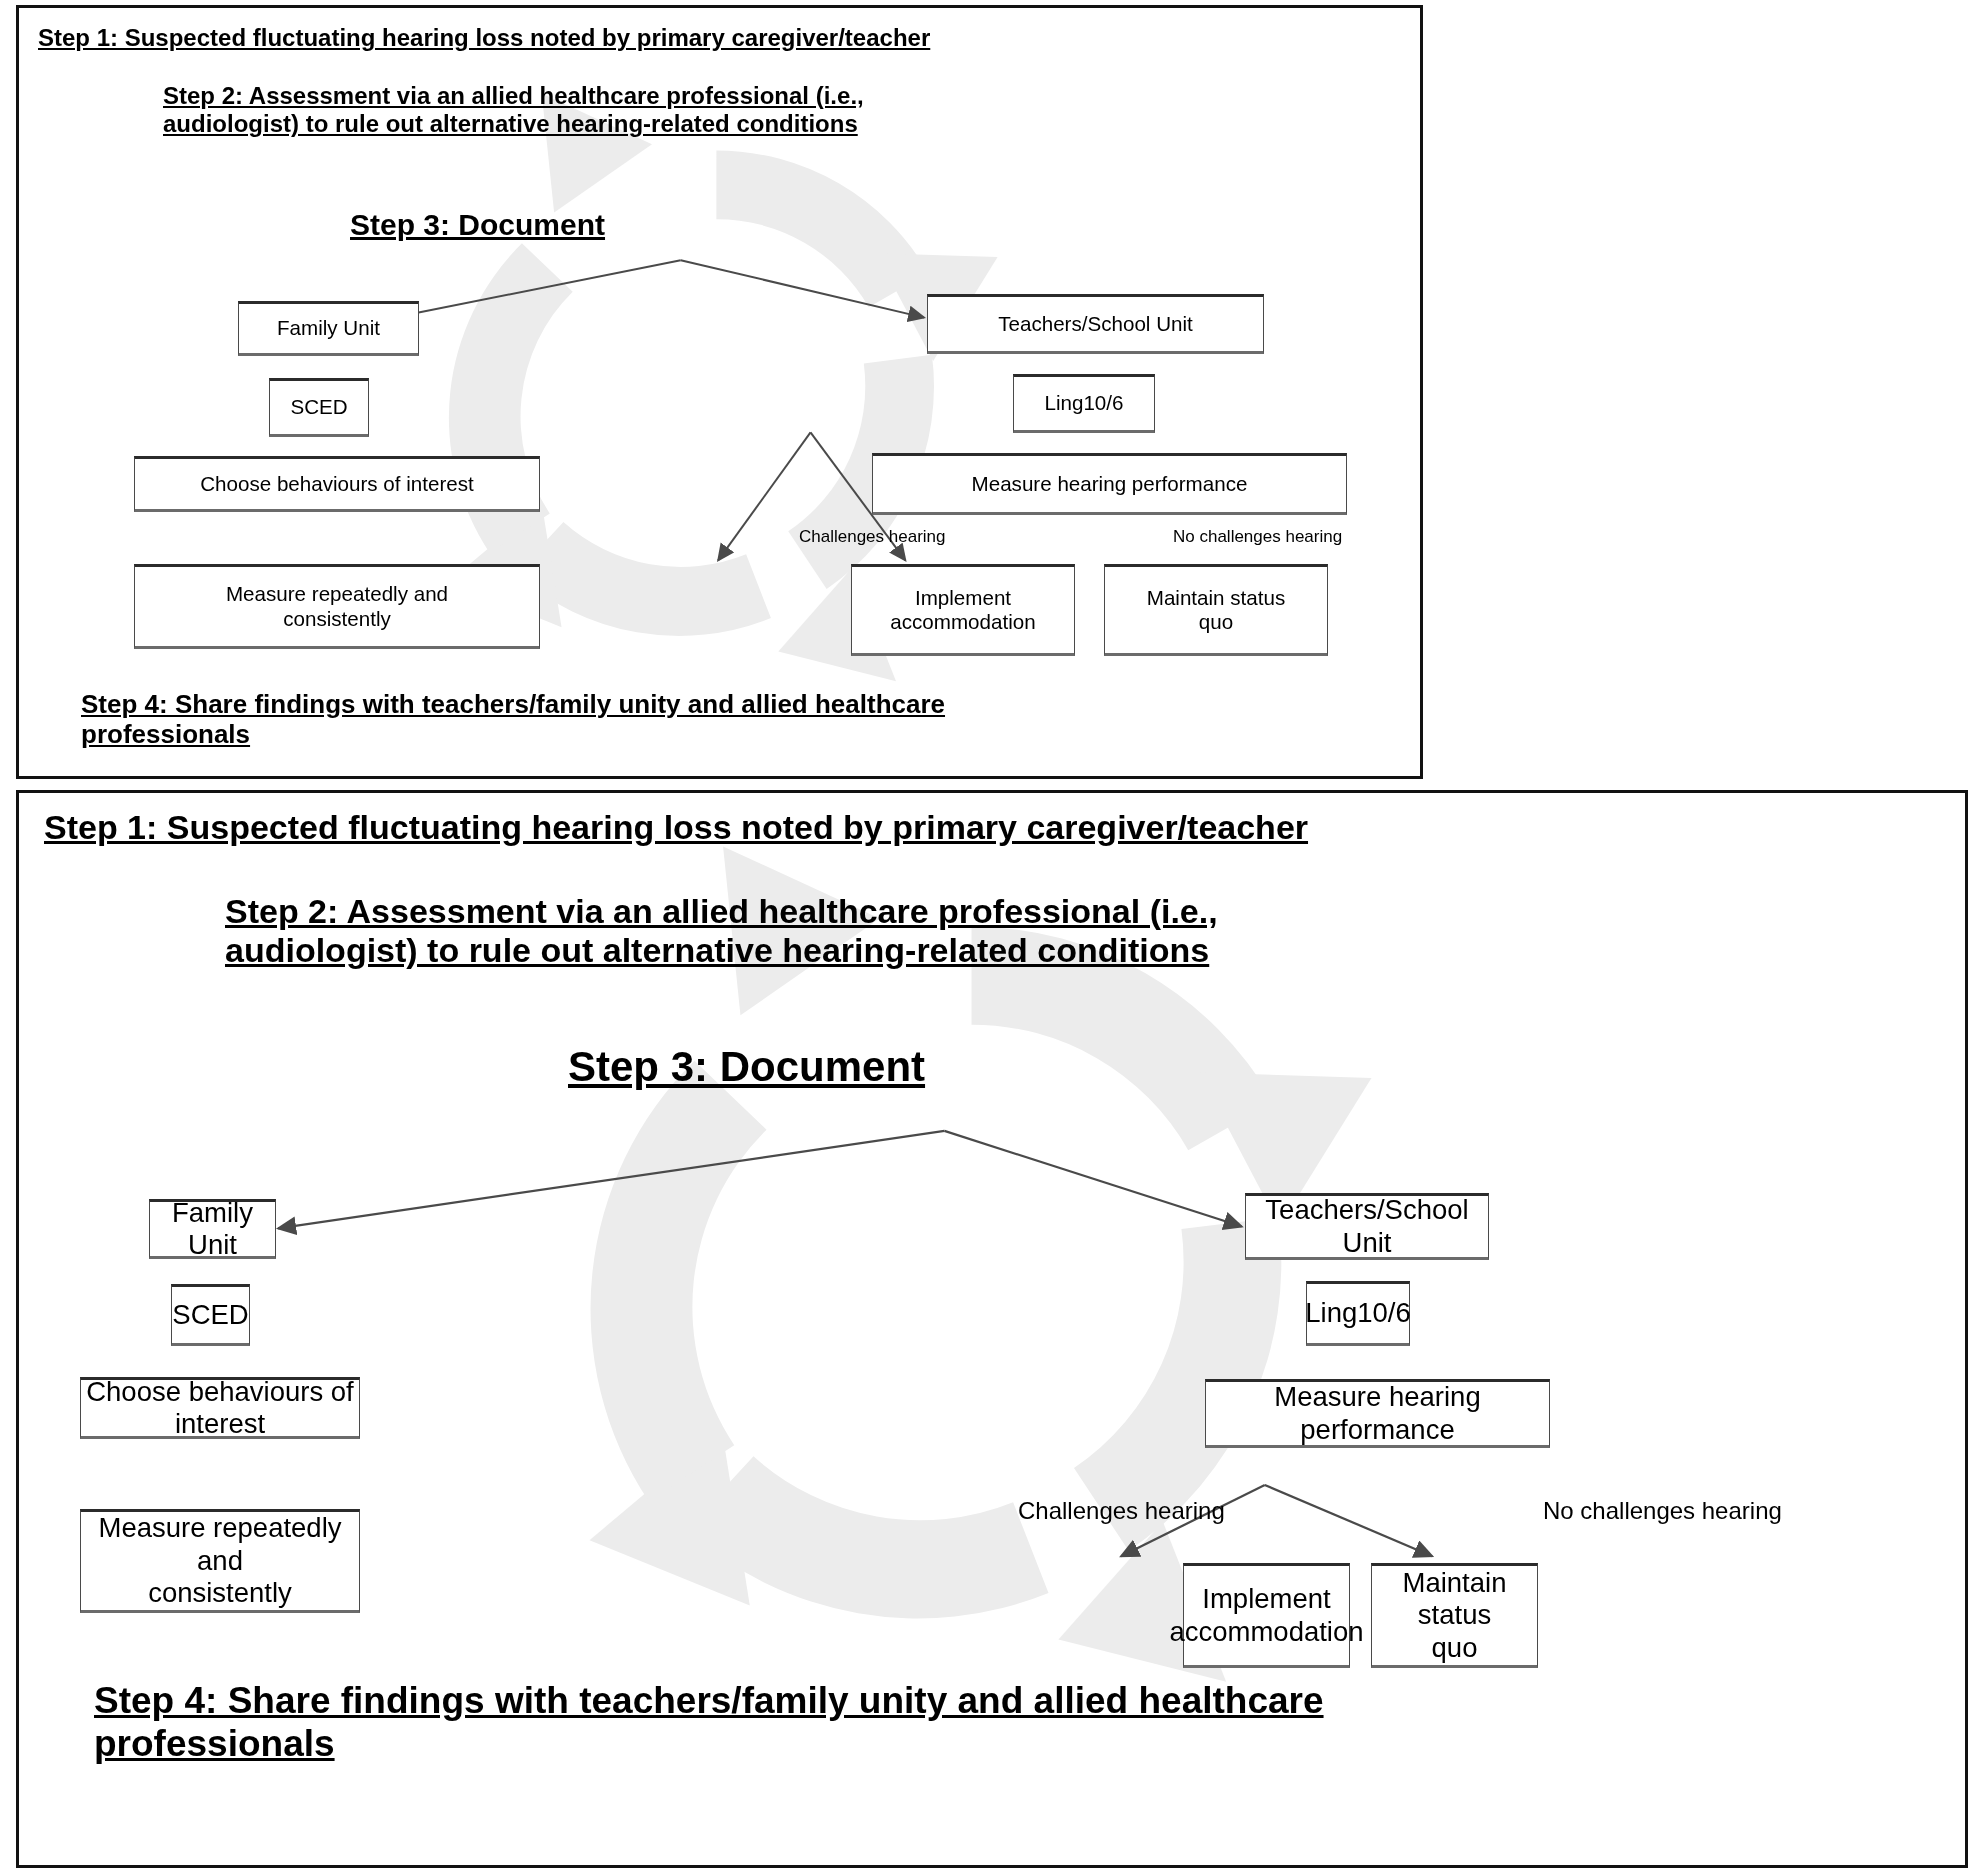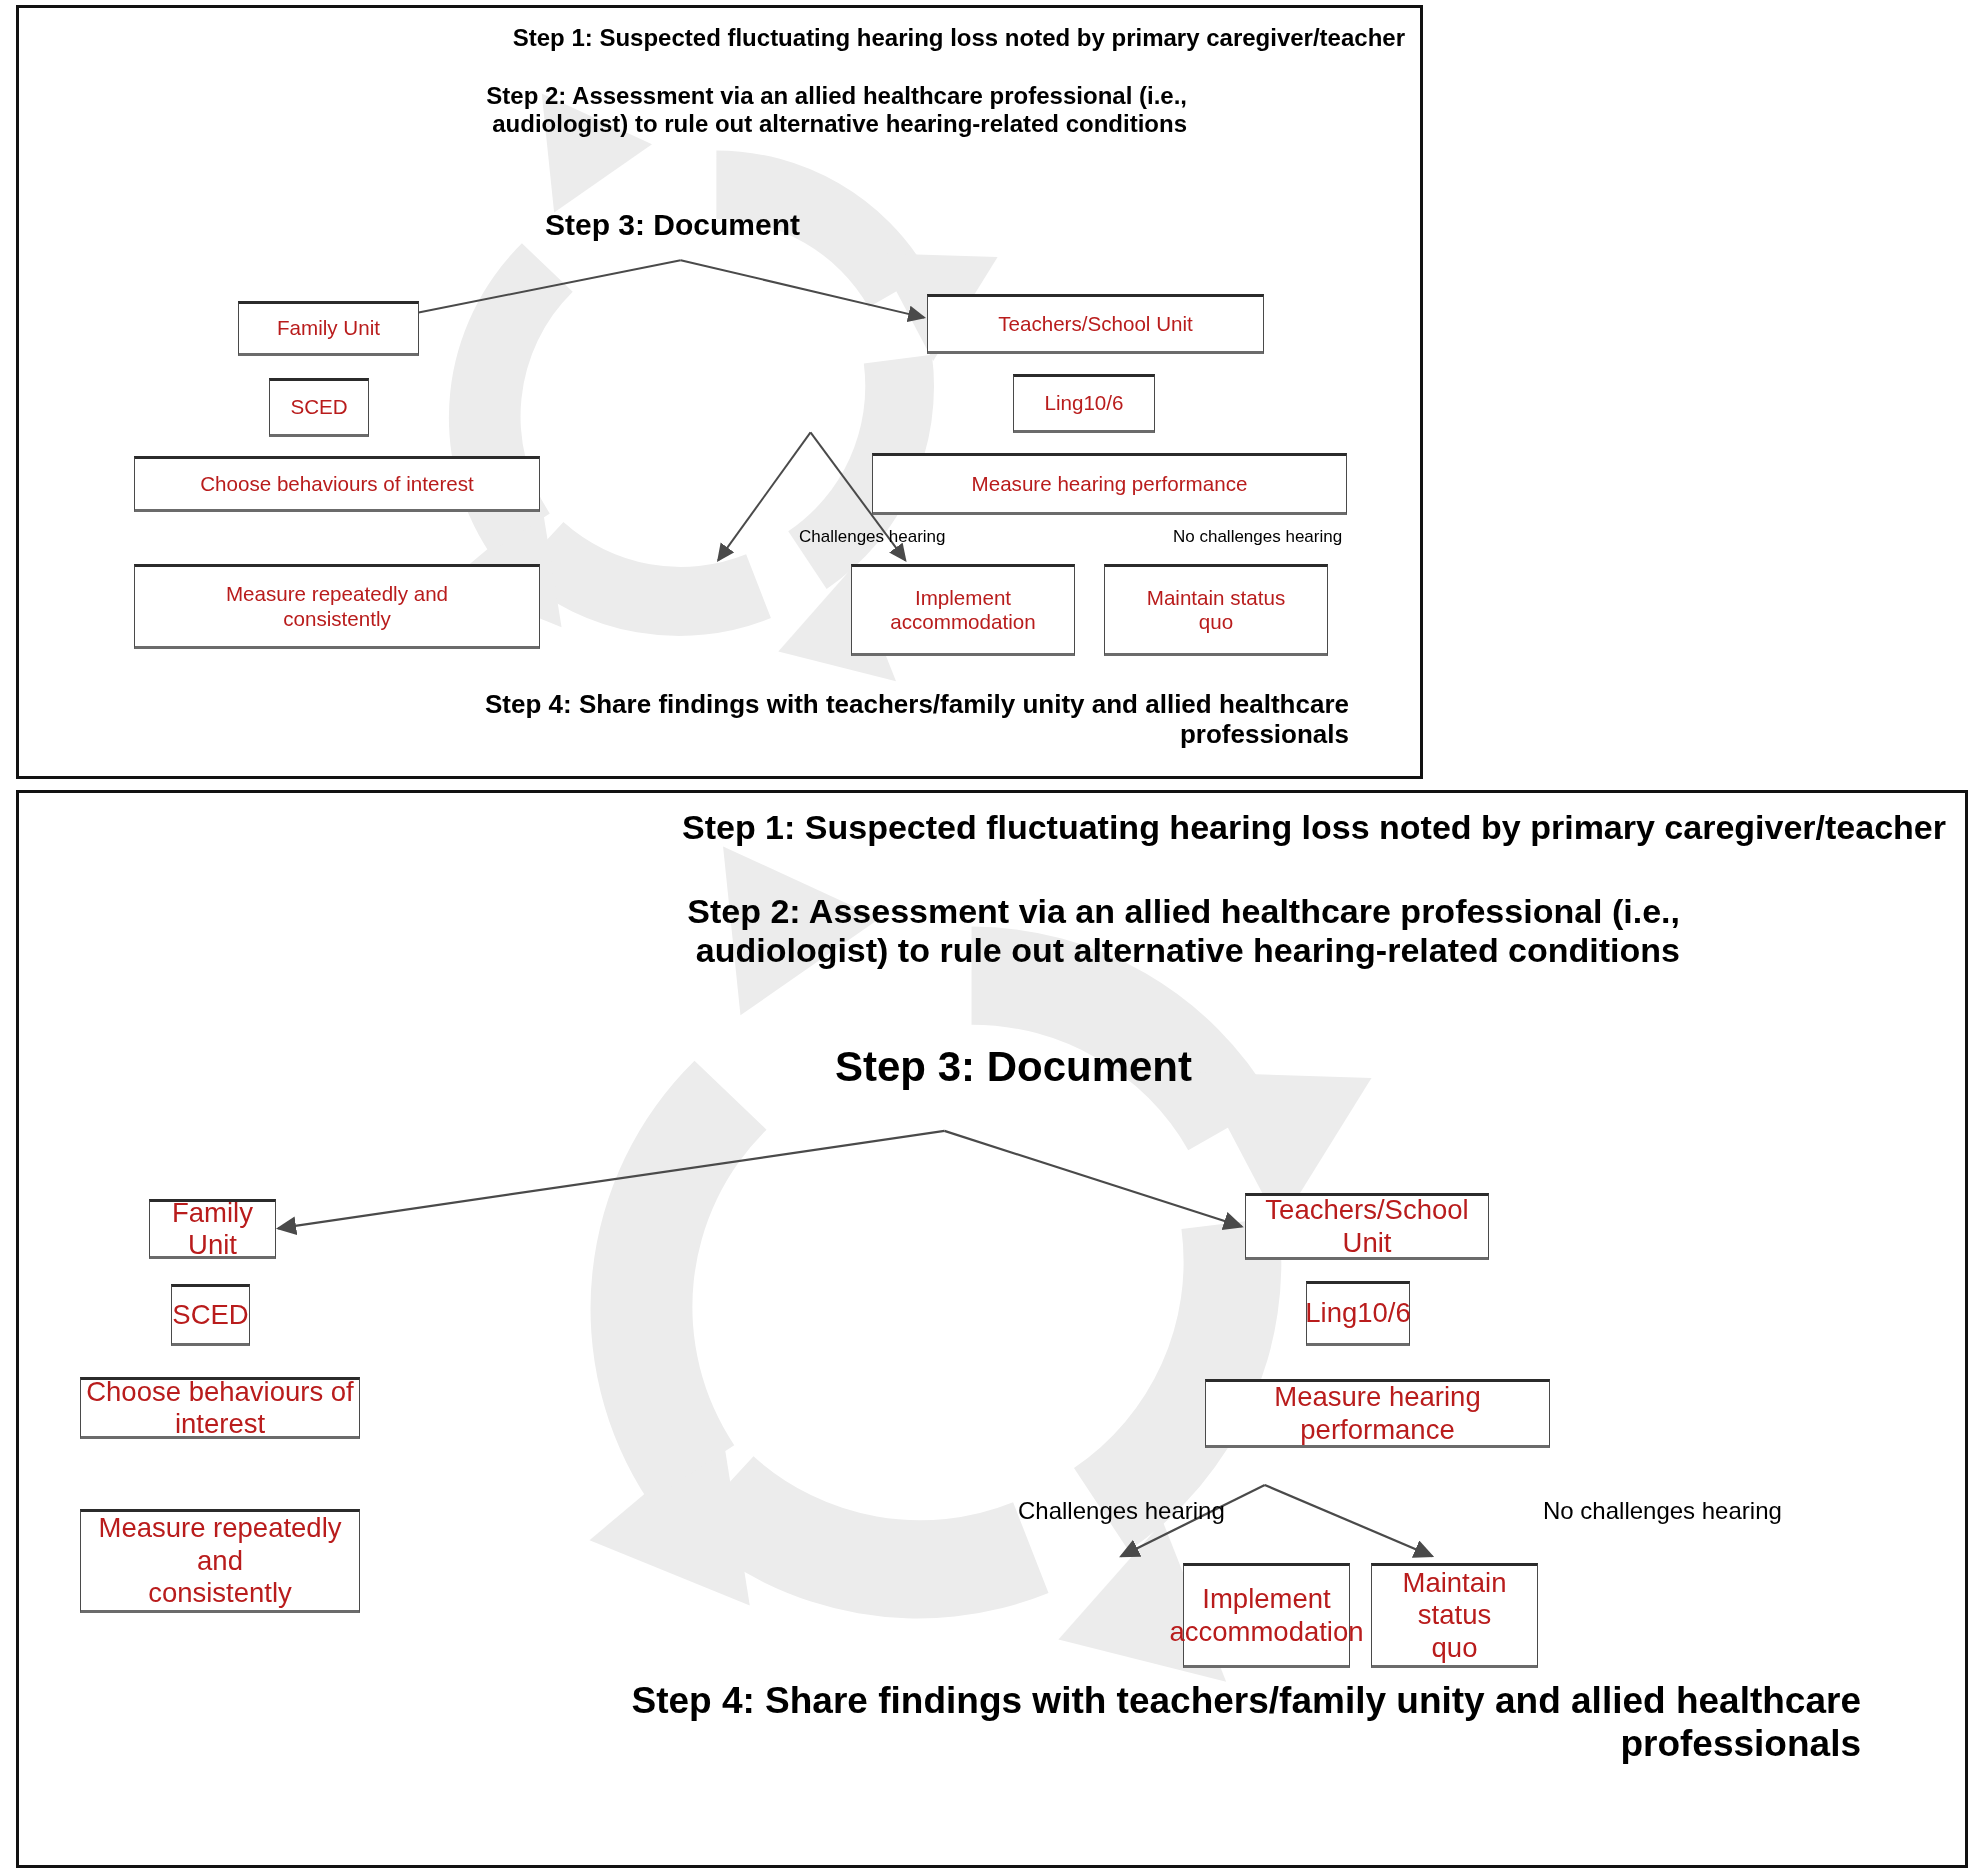--- a/index.html
+++ b/index.html
@@ -12,32 +12,32 @@
   .page{position:relative;width:1985px;height:1876px;overflow:hidden;background:#fff;}
 
   
   .panel{position:absolute;background:#fff;border:3.7px solid #111;box-sizing:border-box;overflow:hidden;}
   #panel-top{left:16px;top:5px;width:1407px;height:774px;}
   #panel-bottom{left:16px;top:790px;width:1952px;height:1078px;}
 
   .wm{position:absolute;left:0;top:0;width:100%;height:100%;pointer-events:none;}
 
   
-  .hdr{position:absolute;font-weight:bold;line-height:1.16;text-align:right;white-space:pre-line;}
+  .hdr{position:absolute;font-weight:bold;line-height:1.16;text-align:left;white-space:pre-line;text-decoration:underline;}
 
   
   .fbox{
     position:absolute;box-sizing:border-box;
     background:#fff;
     border:1.2px solid #4a4a4a;
     border-top:3.1px solid #2b2b2b;
     border-bottom:3.1px solid #6b6b6b;
     display:flex;align-items:center;justify-content:center;
     text-align:center;line-height:1.18;
-    color:#b91c1c;
+    color:#000000;
   }
   .elabel{position:absolute;white-space:nowrap;}
 
   svg.conn{position:absolute;left:0;top:0;overflow:visible;pointer-events:none;}
 </style>
 </head>
 <body>
 
 <div class="page">
 

